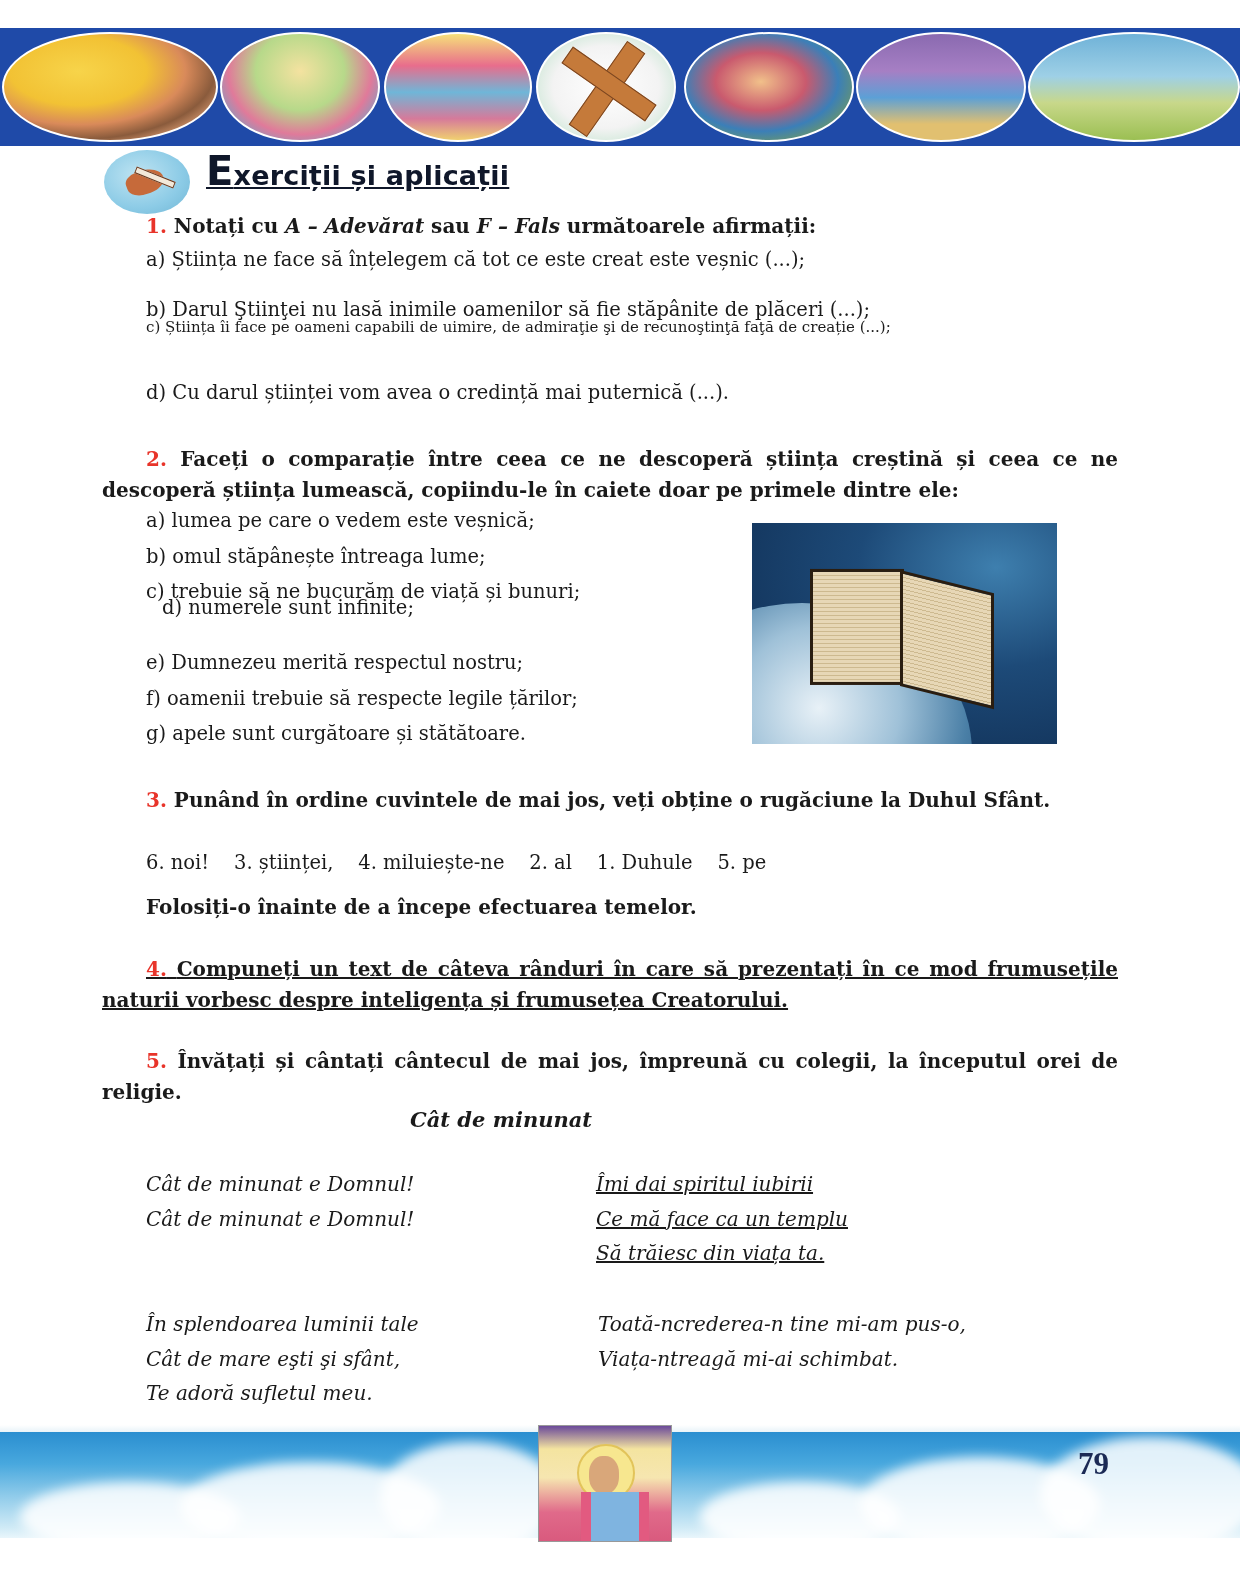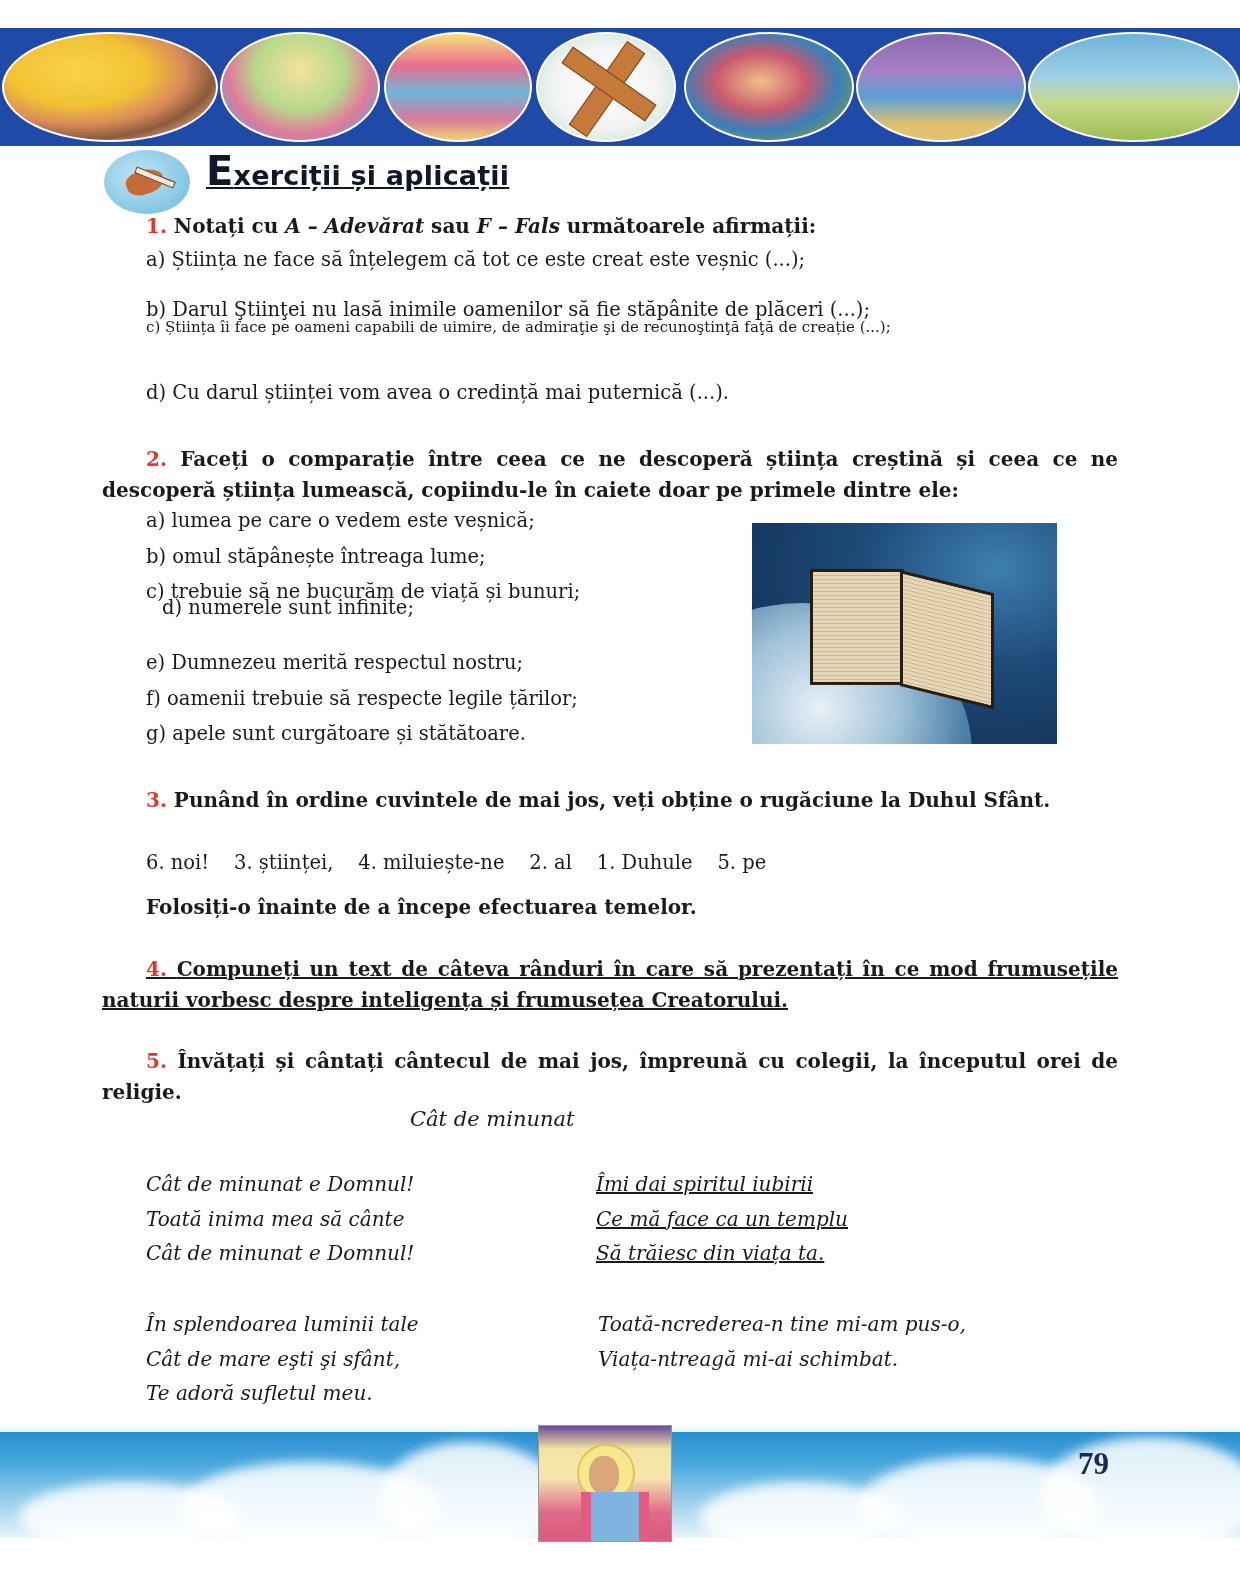--- a/index.html
+++ b/index.html
@@ -37,21 +37,21 @@
 
   .photo { position:absolute; left:752px; top:523px; width:305px; height:221px;
            background:radial-gradient(ellipse at 80% 20%, #3e7fae 0%, #1d4a78 40%, #0e2a4e 100%); overflow:hidden; }
   .earth { position:absolute; left:-120px; top:80px; width:340px; height:300px; border-radius:50%;
            background:radial-gradient(circle at 55% 35%, #e8f1f7 0%, #9fc1d8 30%, #4a7fa6 55%, #1d4a78 80%); }
   .book { position:absolute; left:58px; top:52px; width:180px; height:120px; transform:skewY(8deg); }
   .book .pg { position:absolute; top:0; width:88px; height:110px; background:repeating-linear-gradient(180deg,#e7d7b6 0 3px,#cdb98f 3px 4px); border:3px solid #2a1d10; }
   .book .pl { left:0; transform:skewY(-8deg); }
   .book .pr { left:90px; transform:skewY(6deg); }
 
-  .song-title { position:absolute; left:410px; top:1107px; font-size:21px; font-weight:normal; font-style:italic; }
+  .song-title { position:absolute; left:410px; top:1107px; font-size:21px; font-weight:bold; font-style:italic; }
   .verse { position:absolute; font-style:italic; font-size:20px; line-height:34.5px; }
 
   
   .bottom-banner { position:absolute; left:0; top:1432px; width:1240px; height:106px;
       background:linear-gradient(180deg, #2a8ed0 0%, #48a8de 30%, #8fcbea 60%, #cfeaf6 90%, #e9f6fb 100%); overflow:hidden; }
   .cloud { position:absolute; border-radius:50%; background:rgba(255,255,255,0.85); filter:blur(6px); }
   .bottom-shadow { position:absolute; left:0; top:1425px; width:1240px; height:10px; background:linear-gradient(180deg, #ffffff, #dfeef6); }
   .jesus-card { position:absolute; left:538px; top:1425px; width:132px; height:115px;
       background:linear-gradient(180deg, #6b4a9a 0%, #f4e4a0 20%, #f6e6b0 45%, #e06a8a 75%, #d95a7e 100%); border:1px solid #999; overflow:hidden; }
   .jesus-card .halo { position:absolute; left:38px; top:18px; width:54px; height:54px; border-radius:50%; background:#f7e78f; border:2px solid #e2c45a; }
@@ -120,21 +120,20 @@
 </div>
 <div class="line bold" style="left:146px; top:895px; font-size:20px;">Folosiți-o înainte de a începe efectuarea temelor.</div>
 
 <div class="q" style="top:954px;text-decoration:underline;"><span class="num">4.</span> <span>Compuneți un text de câteva rânduri în care să prezentați în ce mod frumusețile naturii vorbesc despre inteligența și frumusețea Creatorului.</span></div>
 
 <div class="q" style="top:1046px;"><span class="num">5.</span> <span>Învățați și cântați cântecul de mai jos, împreună cu colegii, la începutul orei de religie.</span></div>
 <div class="song-title">Cât de minunat</div>
 
 <div class="verse" style="left:146px; top:1167px;">
   <div>Cât de minunat e Domnul!</div>
-  <div>Toată inima mea să cânte</div>
   <div>Cât de minunat e Domnul!</div>
 </div>
 <div class="verse" style="left:146px; top:1307px;">
   <div>În splendoarea luminii tale</div>
   <div>Cât de mare eşti şi sfânt,</div>
   <div>Te adoră sufletul meu.</div>
 </div>
 <div class="verse" style="left:596px; top:1167px;text-decoration:underline;">
   <div>Îmi dai spiritul iubirii</div>
   <div>Ce mă face ca un templu</div>

